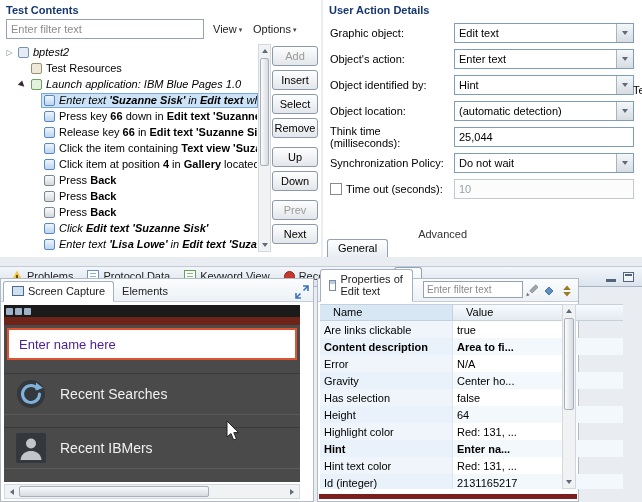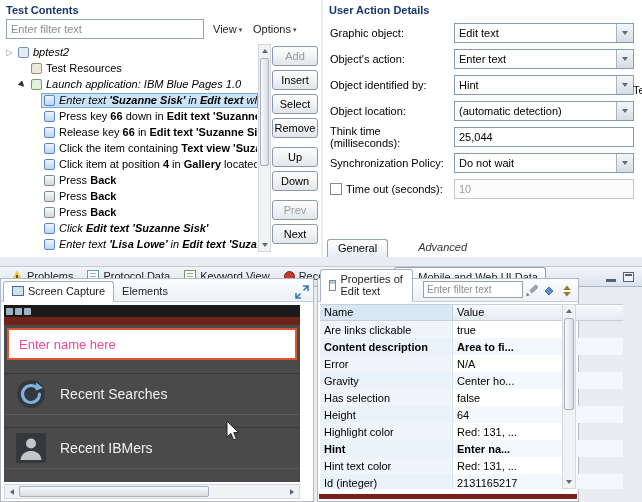--- a/index.html
+++ b/index.html
@@ -57,21 +57,21 @@
   .combo { width:180px; height:20px; border:1px solid #7f9db9; background:#fff; display:flex; align-items:center; }
   .combo-value { flex:1; padding:0 4px; white-space:nowrap; overflow:hidden; }
   .combo-arrow { width:17px; height:18px; flex:0 0 17px; background:linear-gradient(#f5f7f9,#d6dce3); border-left:1px solid #a7b3c1; display:flex; align-items:center; justify-content:center; }
   .text-input { width:180px; height:20px; border:1px solid #7f9db9; padding:0 4px; font:inherit; }
   .text-input.disabled { color:#9aa0a6; border-color:#c3c9d1; background:#fcfcfc; }
   .checkbox { width:12px; height:12px; flex:0 0 12px; border:1px solid #8a8a8a; background:#fff; }
   #uad-clipped { position:absolute; left:310px; top:84px; white-space:nowrap; }
   #uad-tabs { position:absolute; left:4px; bottom:0; display:flex; align-items:flex-end; height:19px; }
   .uad-tab { padding:2px 10px 3px; border:1px solid #93a1b4; border-bottom:none; border-radius:3px 3px 0 0;
     background:linear-gradient(#ffffff,#e8edf4); margin-right:20px; }
-  .uad-tab.unselected { border:none; background:transparent; padding-bottom:4px; color:#333;font-style:italic; }
+  .uad-tab.unselected { border:none; background:transparent; padding-bottom:17px; color:#333; }
 
   
   #bottom-tabbar { position:absolute; left:0; top:266px; width:642px; height:21px;
     background:linear-gradient(#f3f6fa,#dbe4ee); border-top:1px solid #c2cad4; border-bottom:1px solid #a8b4c4;
     display:flex; align-items:flex-end; padding-left:4px; }
   .view-tab { display:flex; align-items:center; gap:4px; height:19px; padding:2px 7px 3px; color:#222; white-space:nowrap; }
   .view-tab.selected { background:linear-gradient(#fefefe,#e9eff7); border:1px solid #8fa2bc; border-bottom:none; border-radius:3px 3px 0 0; }
   .tab-icon { width:12px; height:12px; display:inline-block; position:relative; flex:0 0 auto; }
   .problems-icon { width:12px; height:11px; background:#f2c73d; clip-path:polygon(50% 0,100% 100%,0 100%); }
   .problems-icon::after { content:""; position:absolute; left:5px; top:4px; width:2px; height:5px; background:#6b4e00; }
@@ -96,21 +96,21 @@
   .inner-tab { display:flex; align-items:center; gap:4px; padding:3px 8px 4px; color:#222; }
   .inner-tab.selected { background:#fff; border:1px solid #a3b0c2; border-bottom-color:#fff; border-radius:3px 3px 0 0; margin-bottom:-1px; }
   .screen-capture-icon { width:12px; height:10px; background:#cfe0ef; border:1px solid #4a6a92; display:inline-block; }
   .expand-btn { position:absolute; right:4px; top:5px; width:15px; height:15px; display:flex; align-items:center; justify-content:center; }
 
   #capture { position:absolute; left:3px; top:26px; width:296px; height:177px; background:#4a4a4a; overflow:hidden; }
   #capture-statusbar { height:12px; background:#1b1b1b; display:flex; align-items:center; gap:2px; padding-left:2px; }
   .status-chip { width:7px; height:7px; background:#9fb3c8; border-radius:1px; }
   #capture-appbar { height:8px; background:#6e2418; }
   #capture-input { position:absolute; left:3px; top:23px; width:290px; height:32px; background:#fff;
-    border:2px solid #de5330; display:flex; align-items:center; padding-left:10px; color:#ec4899; font-size:13px; }
+    border:2px solid #de5330; display:flex; align-items:center; padding-left:10px; color:#4c1d95; font-size:13px; }
   .capture-row { position:absolute; left:0; width:100%; height:42px; display:flex; align-items:center;
     border-top:1px solid #3a3a3a; border-bottom:1px solid #5a5a5a; }
   .capture-icon { width:30px; height:30px; margin-left:12px; flex:0 0 30px; }
   .capture-label { color:#f0f0f0; font-size:14px; margin-left:14px; white-space:nowrap; }
   #cursor { position:absolute; left:222px; top:116px; }
 
   #capture-hscroll { position:absolute; left:3px; top:205px; width:296px; height:15px; background:#f1f2f4; border:1px solid #d4d8de; display:flex; align-items:center; }
   .hscroll-btn { width:14px; height:13px; display:flex; align-items:center; justify-content:center; }
   .hthumb { width:190px; height:11px; background:linear-gradient(#fbfbfc,#d7dce2); border:1px solid #a6afbb; border-radius:2px; }
 
@@ -120,21 +120,21 @@
     background:linear-gradient(#fbfcfd,#edf1f6); border-bottom:1px solid #c5cdd8; }
   .props-sheet-icon { width:11px; height:11px; background:#fff; border:1px solid #7a8aa0; position:relative; display:inline-block; }
   .props-sheet-icon::after { content:""; position:absolute; left:0; top:0; right:0; height:3px; background:#b8cce0; }
   #props-filter { margin:0 0 3px 10px; width:100px; height:17px; border:1px solid #96a2b4; font:inherit; font-size:10px; padding:0 3px; }
   #props-filter::placeholder { color:#8b8b8b; }
   #props-toolbar { margin-left:auto; display:flex; align-items:center; gap:3px; padding:0 4px 3px 0; }
   .toolbar-icon { width:15px; height:15px; display:flex; align-items:center; justify-content:center; }
 
   #props-table { position:absolute; left:2px; top:25px; width:303px; bottom:12px; overflow:hidden; }
   #props-head { display:flex; height:17px; background:linear-gradient(#f7fafd,#e3ebf3); border-top:1px solid #c6d0da; border-bottom:1px solid #c6d0da; }
-  .hcell { padding:1px 4px; }
+  .hcell { padding:1px 13px; }
   .hcell.name { flex:0 0 133px; background:#d8e7f4; border-right:1px solid #c6d0da; }
   .hcell.value { flex:1; }
   .prop-row { display:flex; height:17px; align-items:stretch; }
   .prop-row.alt { background:#f3f8fc; }
   .prop-row.bold { font-weight:bold; }
   .prop-name { flex:0 0 133px; padding:0 4px; display:flex; align-items:center; border-right:1px solid #dde4ec; background:rgba(223,236,247,0.5); white-space:nowrap; overflow:hidden; }
   .prop-value { flex:1; padding:0 4px; display:flex; align-items:center; white-space:nowrap; overflow:hidden; }
   #props-vscroll { right:2px; top:25px; width:14px; bottom:12px; }
   #props-accent { position:absolute; left:1px; right:1px; bottom:2px; height:5px; background:#7a1f1c; }
 </style>
@@ -357,21 +357,20 @@
       <div class="view-tab">
         <span class="tab-icon keyword-view-icon"></span>
         <span>Keyword View</span>
       </div>
       <div class="view-tab">
         <span class="tab-icon recording-control-icon"></span>
         <span>Recording Control</span>
       </div>
       <div class="view-tab selected">
         <span class="tab-icon mobile-icon"></span>
-        <span>Mobile and Web UI Data</span>
       </div>
       <div id="tabbar-controls">
       <span class="min-icon"></span>
       <span class="restore-icon"></span>
     </div>
   </div>
 
   <div id="capture-panel" class="panel">
     <div class="inner-tabs">
       <div class="inner-tab selected">

